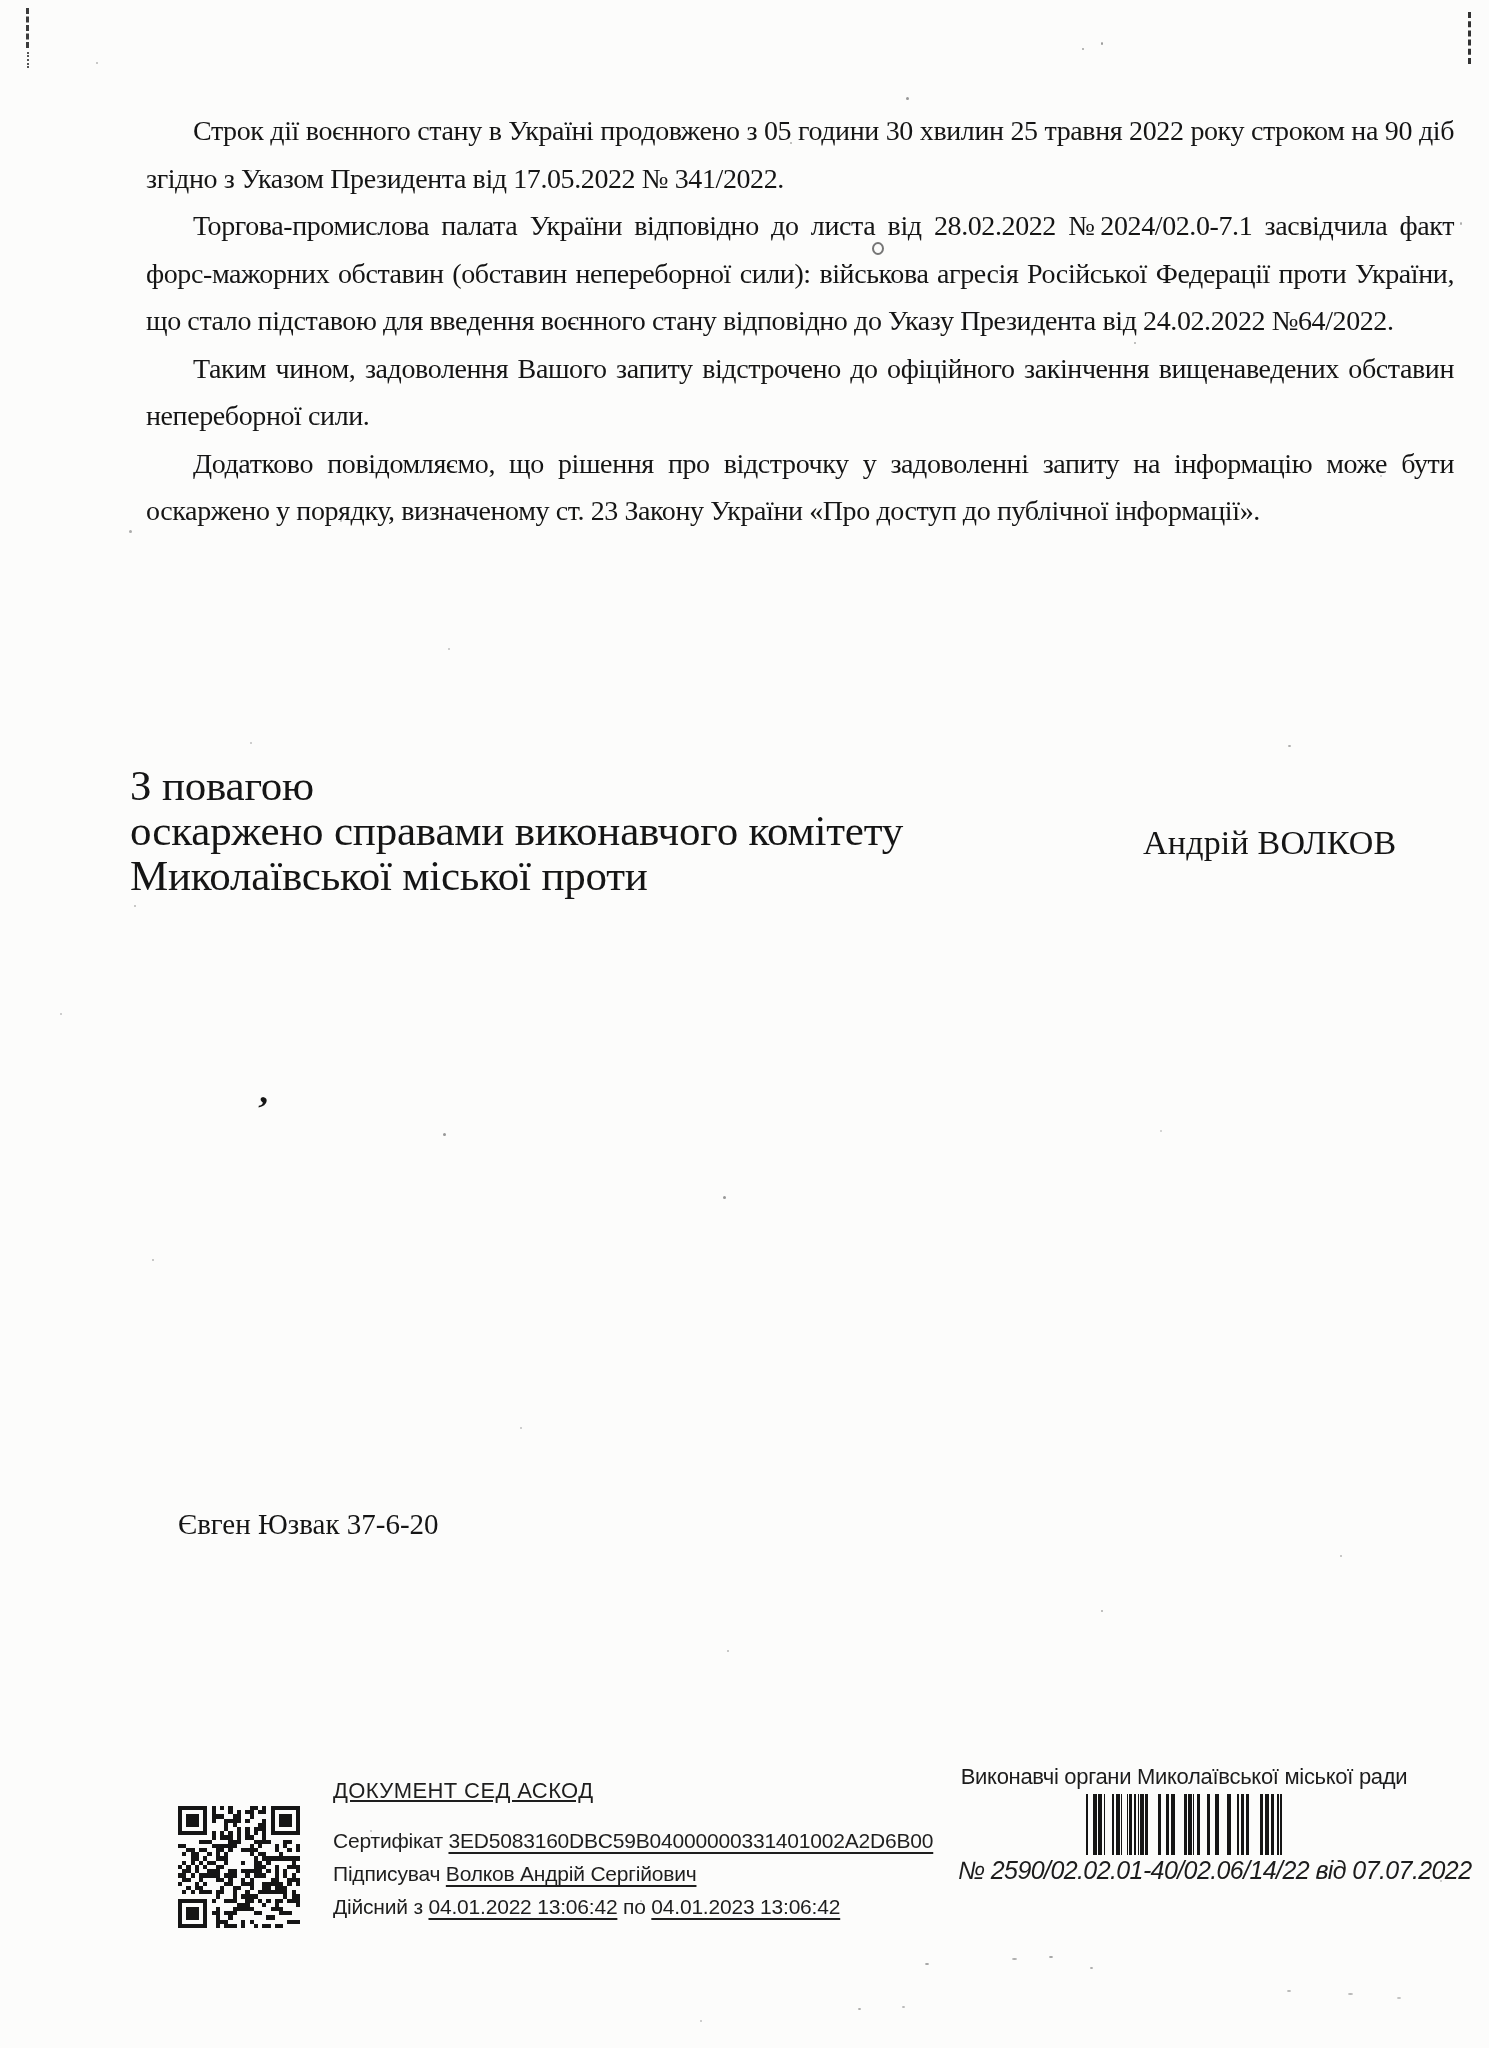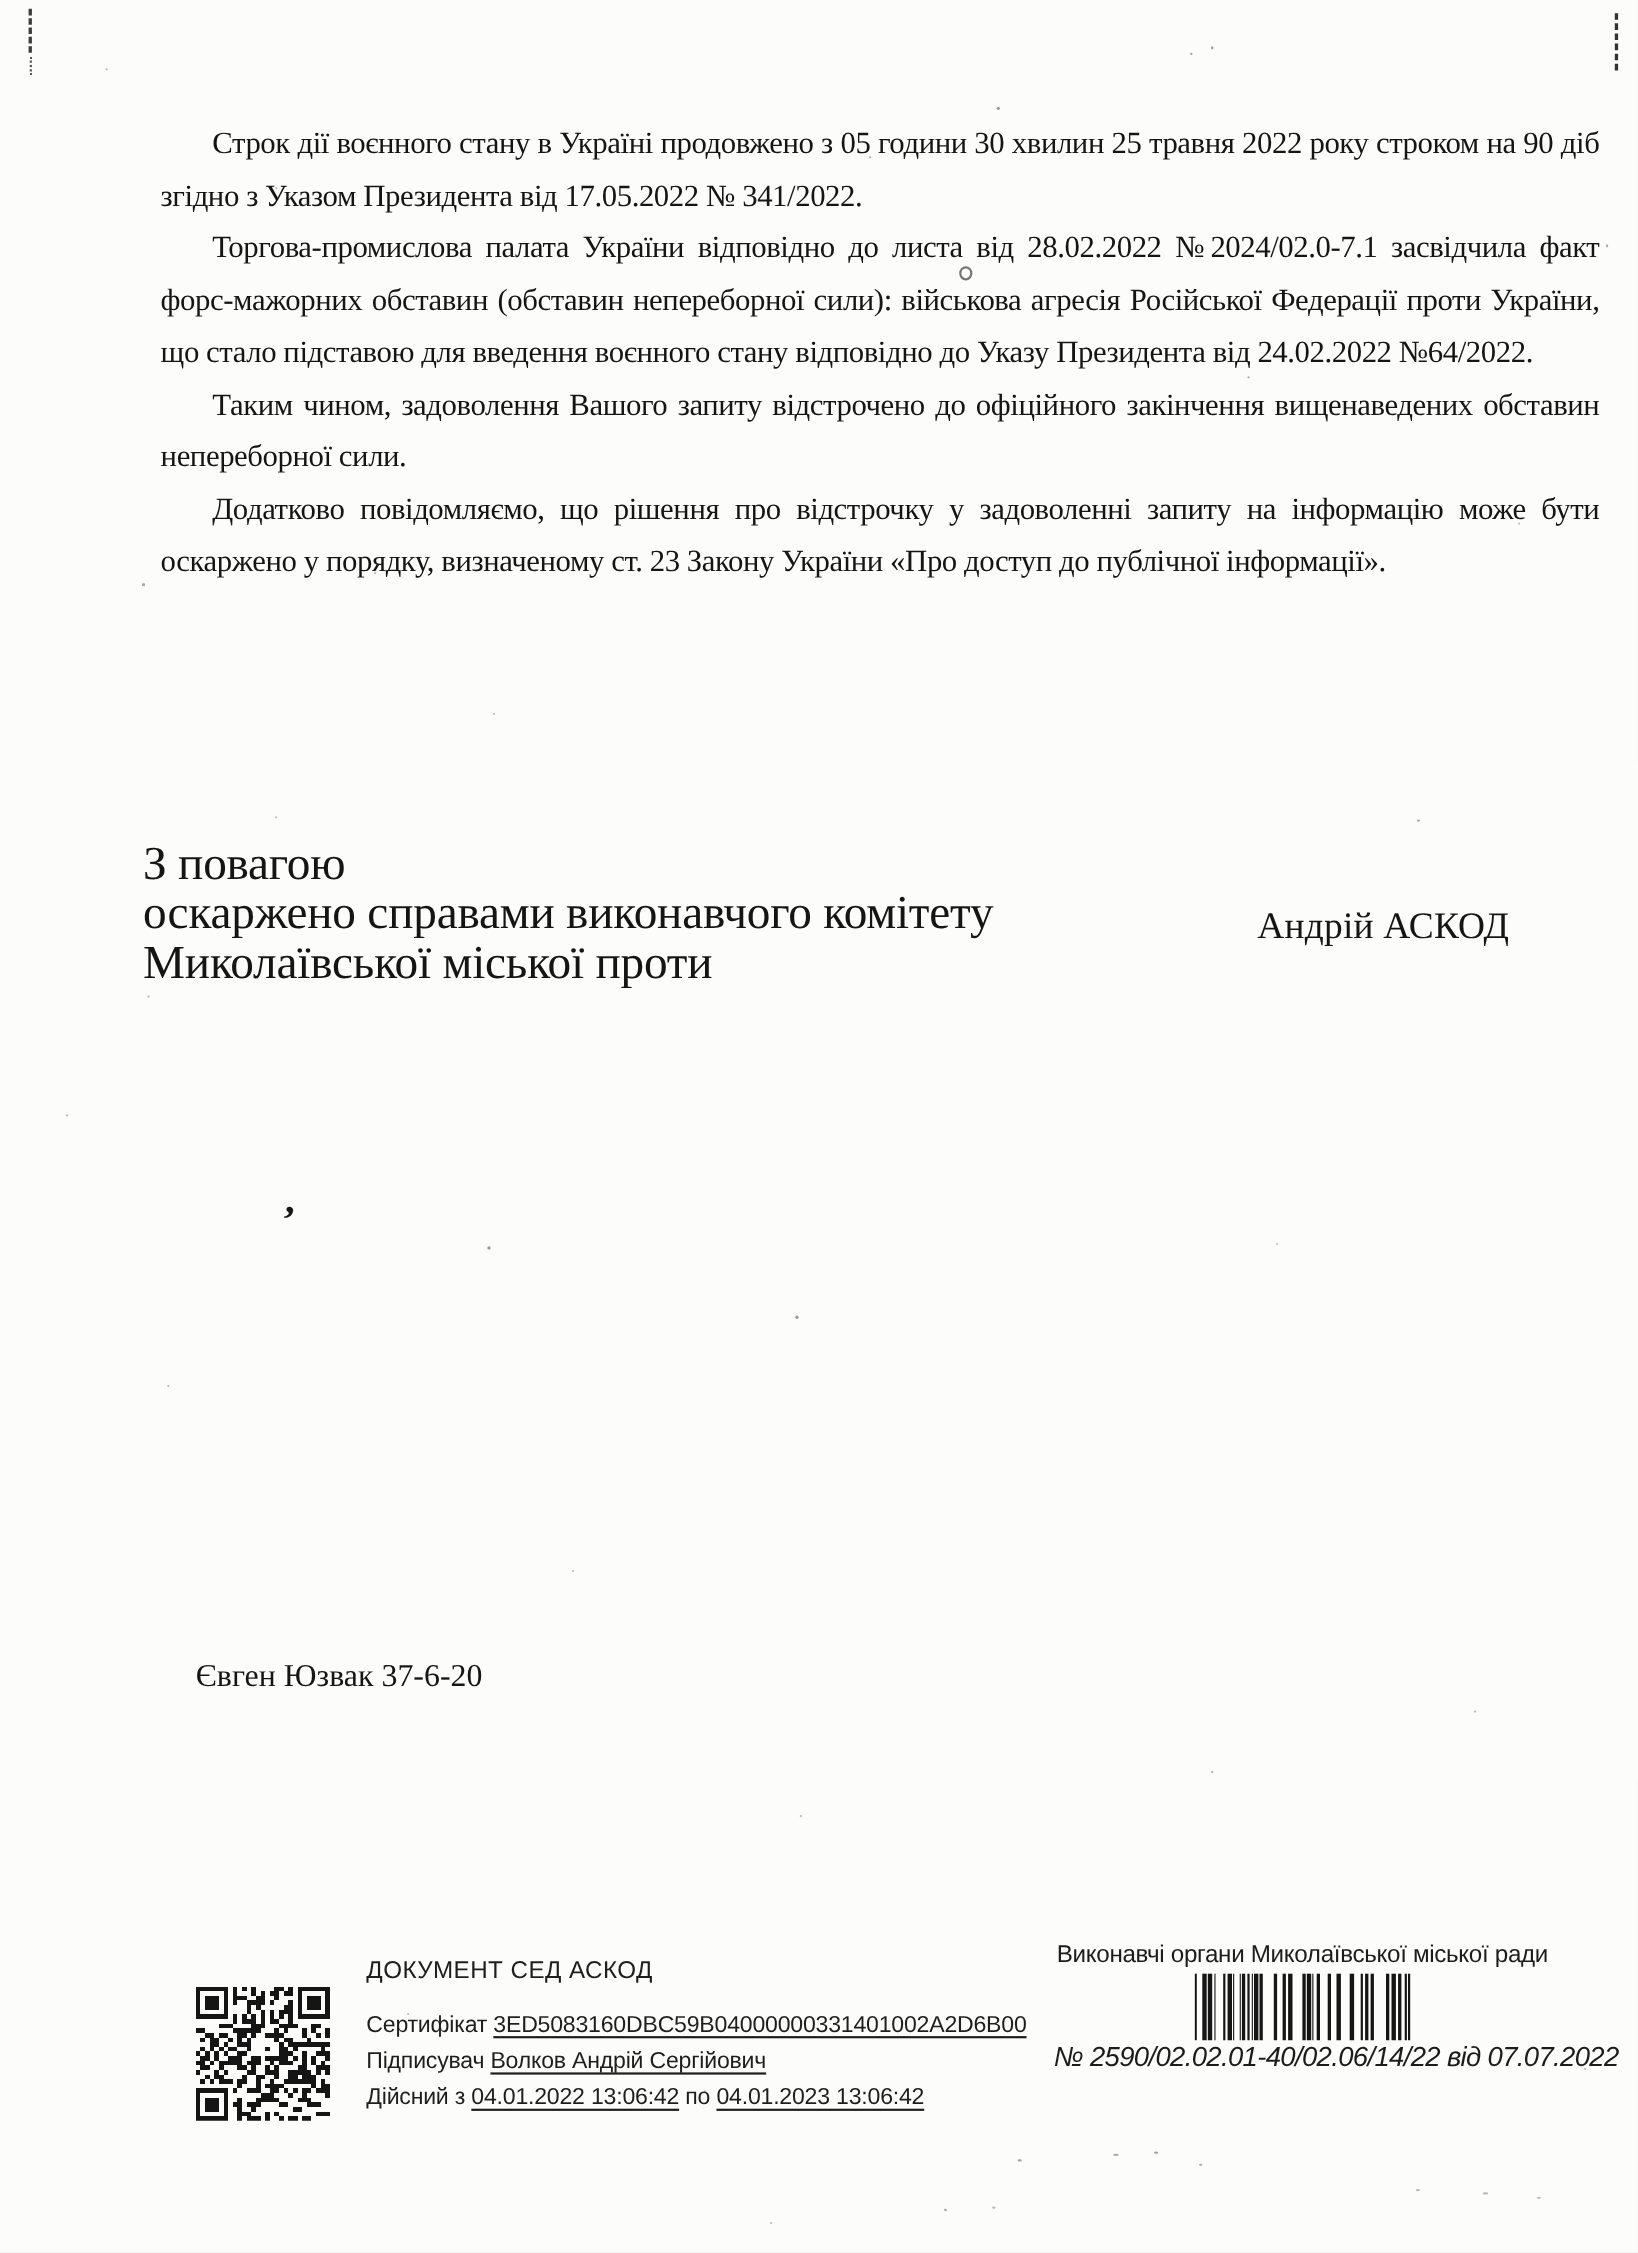--- a/index.html
+++ b/index.html
@@ -20,21 +20,21 @@
   .closing p{margin:0;}
   .signer-name{position:absolute;left:1143px;top:824px;font-size:34px;letter-spacing:0.2px;}
   .executor{position:absolute;left:178px;top:1508px;font-size:29px;}
   
   .qr{position:absolute;left:178px;top:1806px;}
   .meta{
     position:absolute;left:333px;top:1778px;
     font-family:"Liberation Sans", sans-serif;font-size:21px;color:#1e1e1e;
     letter-spacing:-0.2px;
   }
-  .meta .sys{font-size:22px;letter-spacing:0.4px;margin:0 0 20px 0;}
+  .meta .sys{font-size:22px;letter-spacing:0.4px;margin:0 0 20px 0;text-decoration:underline;}
   .meta .row{margin:0;line-height:33px;white-space:nowrap;}
   .meta .u{text-decoration:underline;text-underline-offset:4px;}
   
   .footer-right{
     position:absolute;left:958px;top:1764px;width:452px;text-align:center;
     font-family:"Liberation Sans", sans-serif;color:#1c1c1c;
   }
   .org-line{font-size:22px;white-space:nowrap;letter-spacing:-0.3px;}
   .barcode{display:block;margin:4px auto 0 auto;}
   .reg-line{font-size:25px;white-space:nowrap;letter-spacing:-0.6px;margin-top:1px;font-style:italic;}
@@ -63,21 +63,21 @@
   </div>
 
   <div class="ring"></div>
 
   <div class="closing">
     <p>З повагою</p>
     <p>оскаржено справами виконавчого комітету</p>
     <p>Миколаївської міської проти</p>
   </div>
 
-  <div class="signer-name">Андрій АСКОД</div>
+  <div class="signer-name">Андрій ВОЛКОВ</div>
 
   <div class="stray-comma">ʼ</div>
 
   <div class="executor">Євген Юзвак 37-6-20</div>
 
   <svg class="qr" id="qr-svg" width="122" height="122" viewBox="0 0 29 29" shape-rendering="crispEdges">
       <g fill="#151515">
         <rect x="8" y="0" width="1" height="1"></rect>
         <rect x="10" y="0" width="1" height="1"></rect>
         <rect x="12" y="0" width="1" height="1"></rect>

